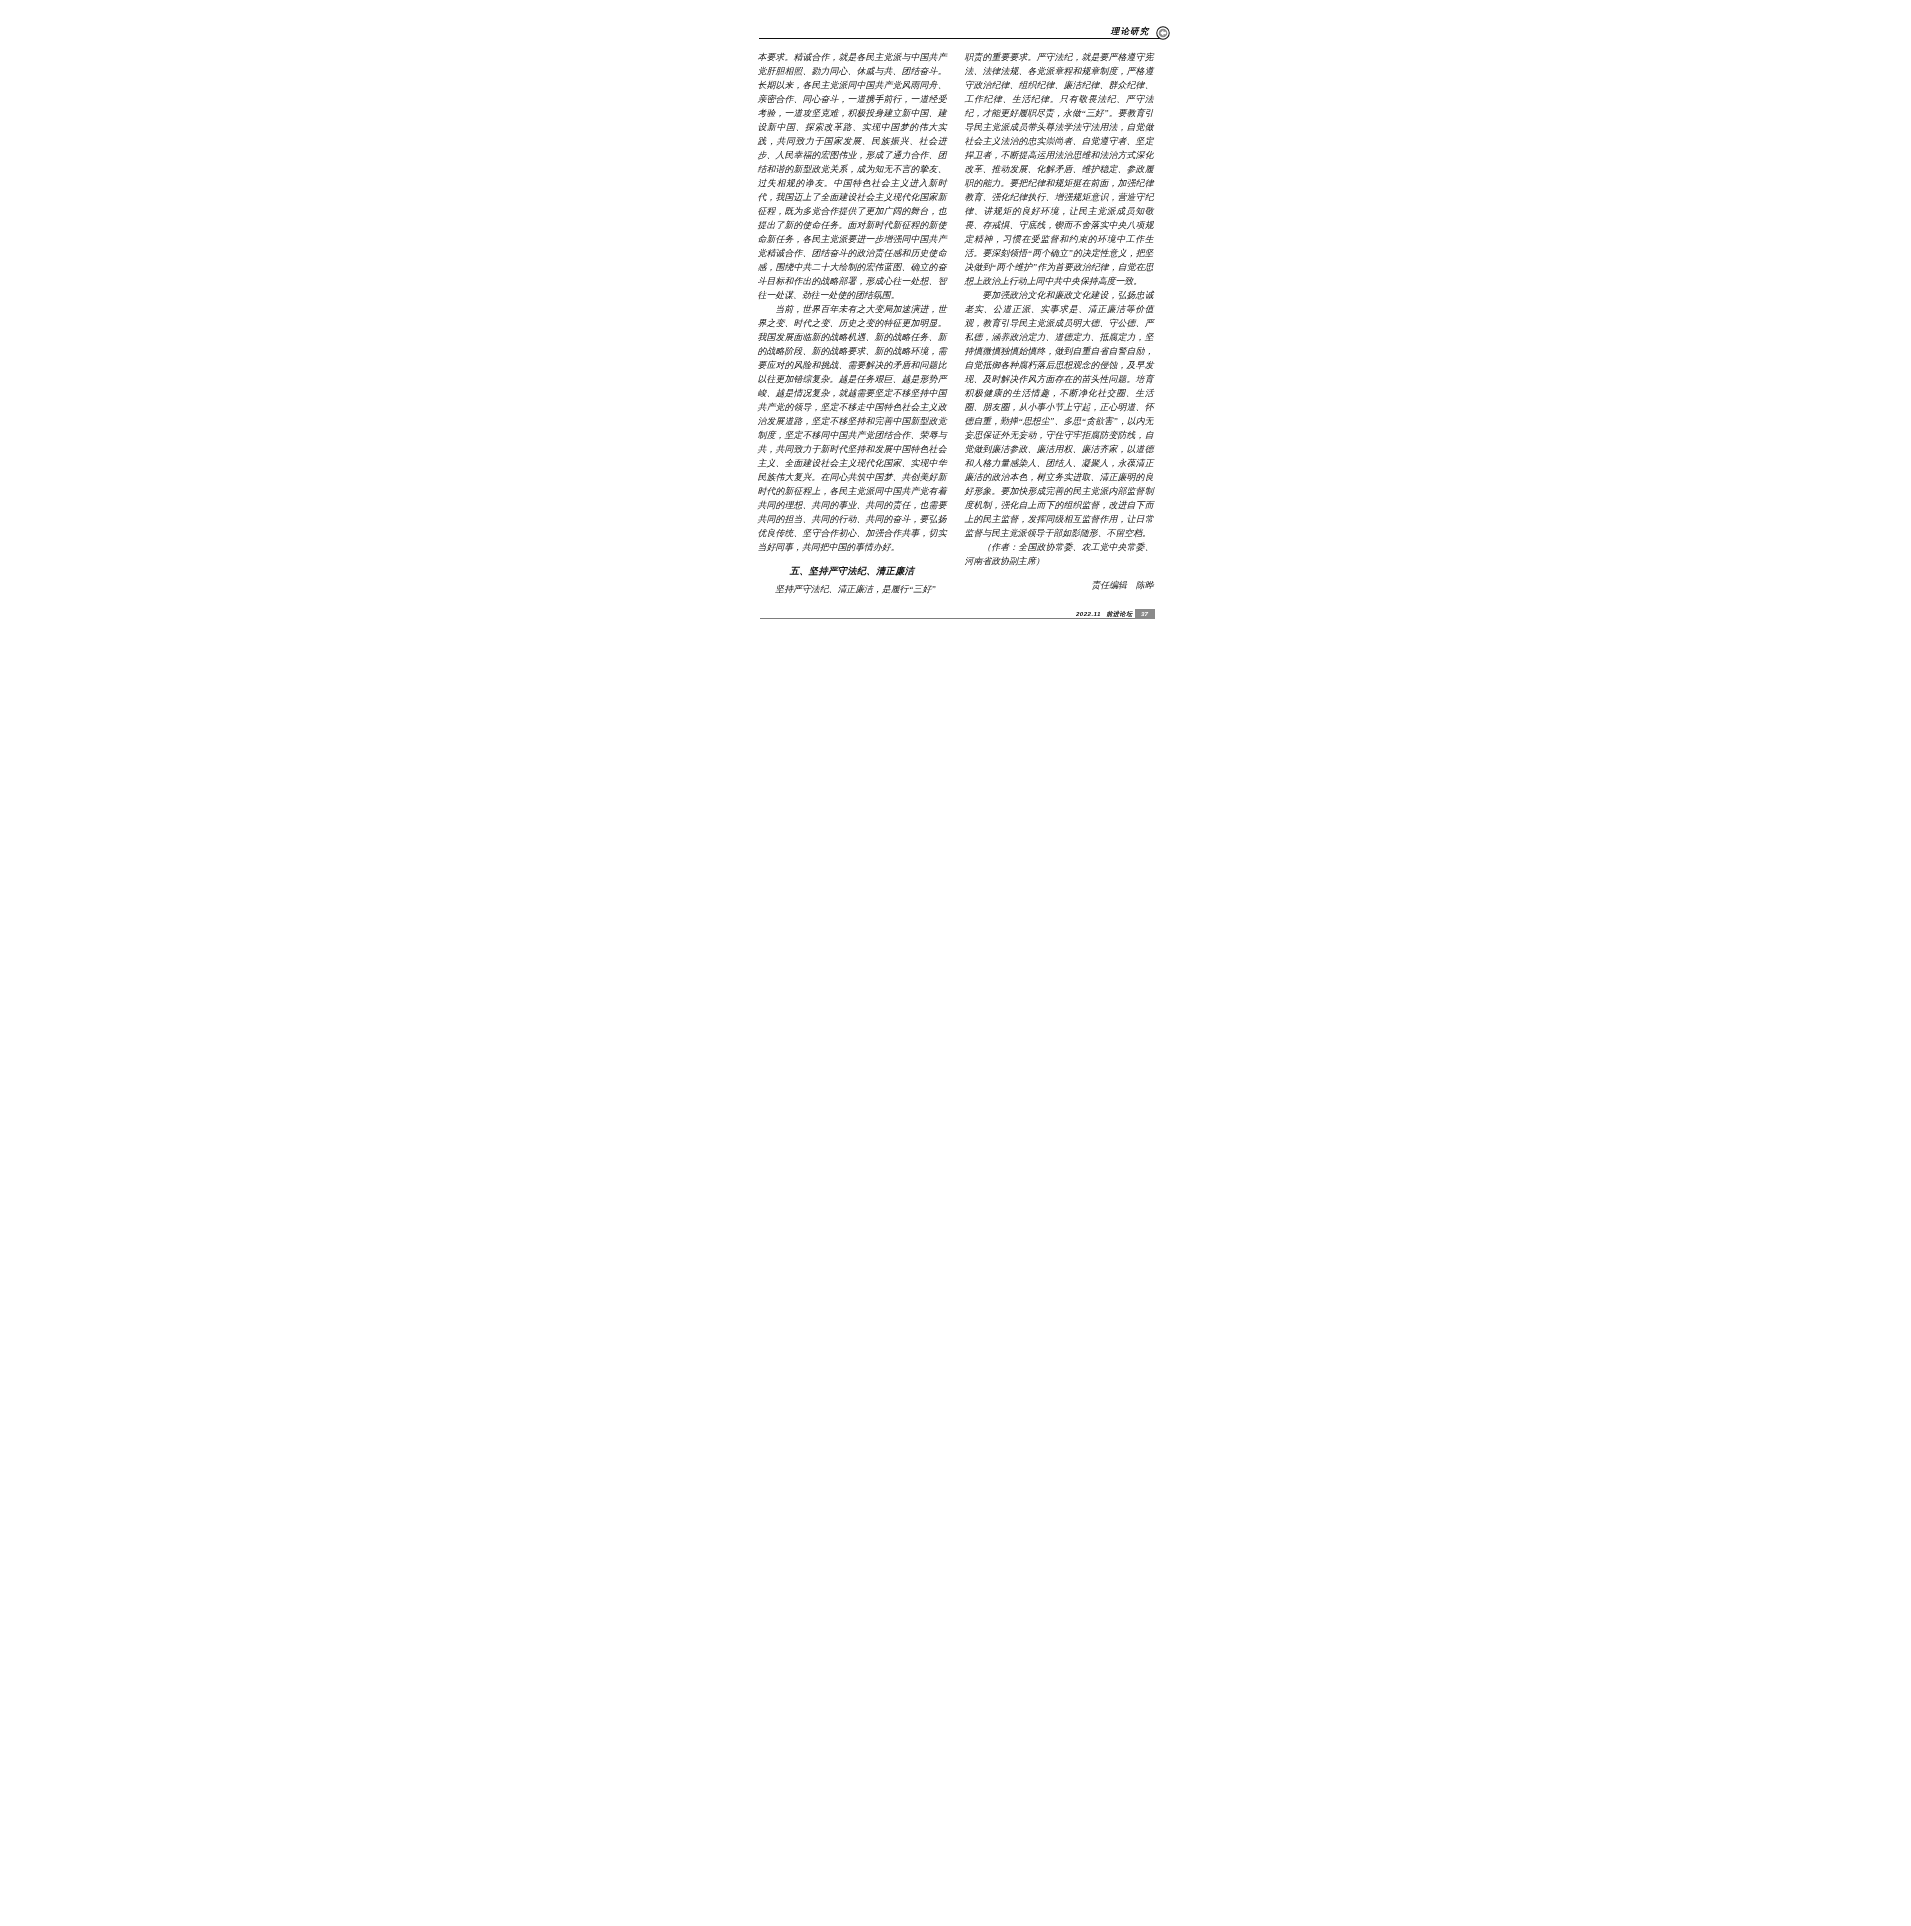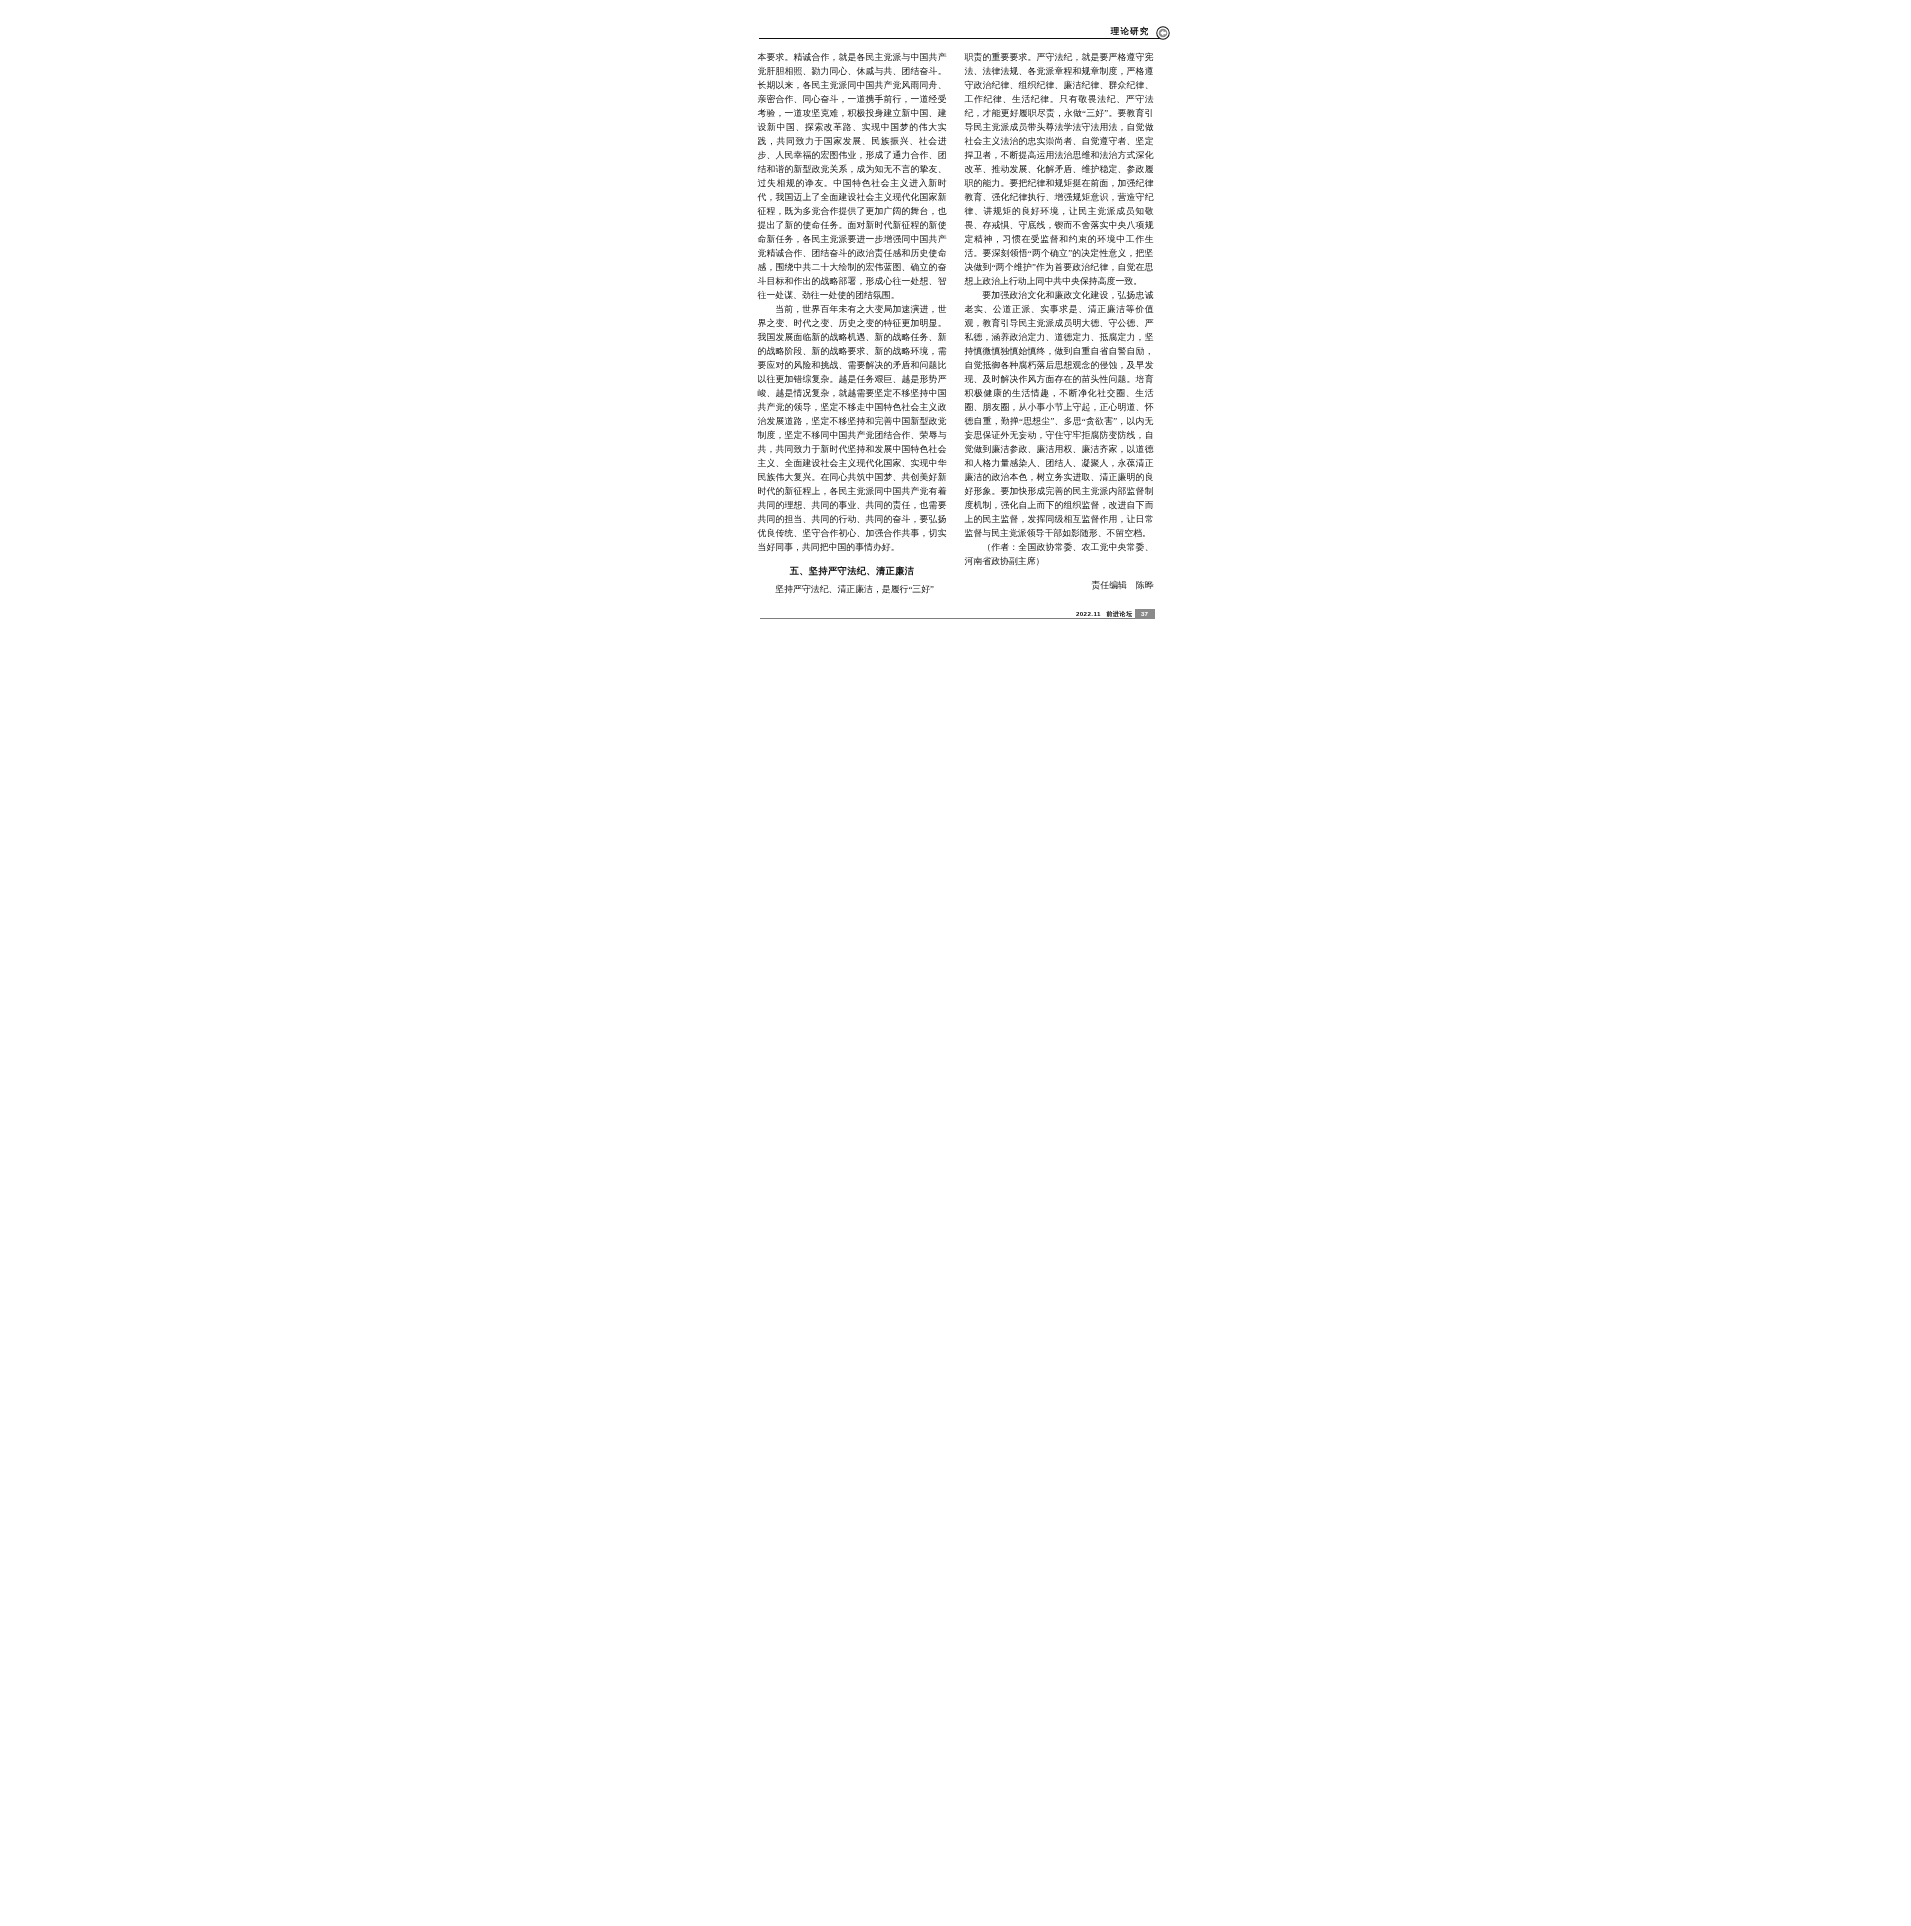--- a/index.html
+++ b/index.html
@@ -9,20 +9,21 @@
   }
   .page {
     position: relative;
     width: 478px;
     height: 648px;
     margin: 0 auto;
     background: #ffffff;
     overflow: hidden;
     font-family: "Liberation Serif", "DejaVu Serif", serif;
     color: #111111;
+    font-style: italic;
   }
 
   
   .header-title {
     position: absolute;
     top: 26px;
     right: 45px;
     font-family: "Liberation Sans", "DejaVu Sans", sans-serif;
     font-weight: bold;
     font-size: 8.5px;

